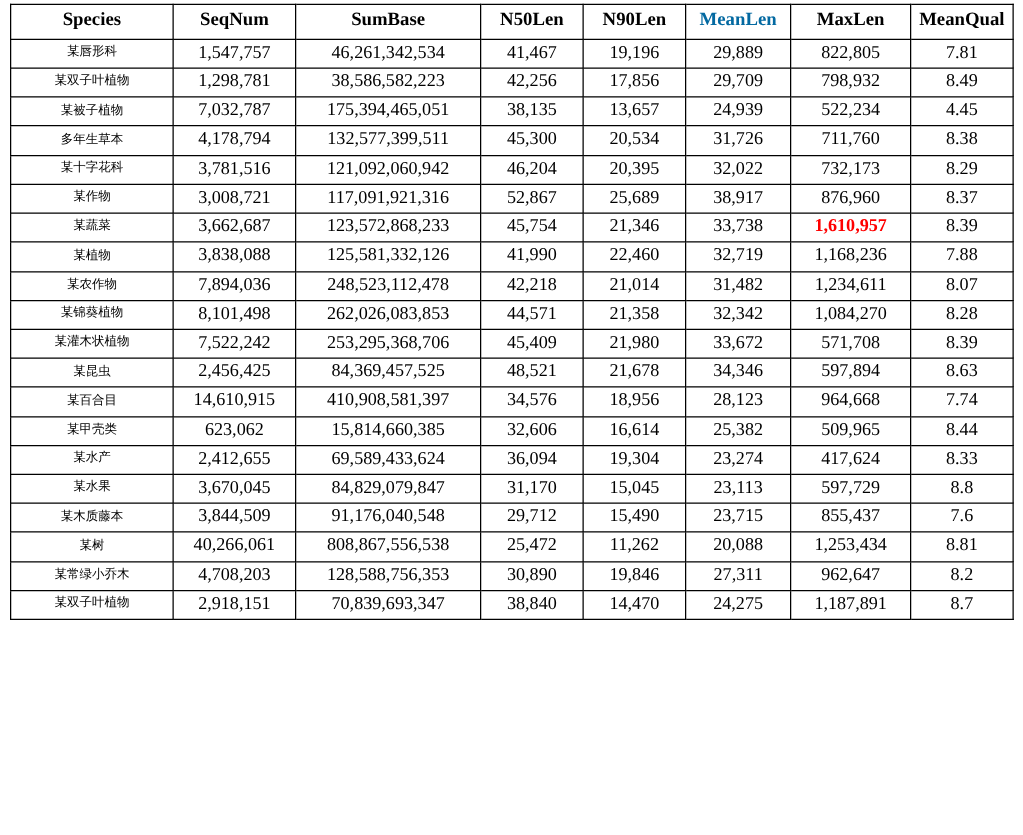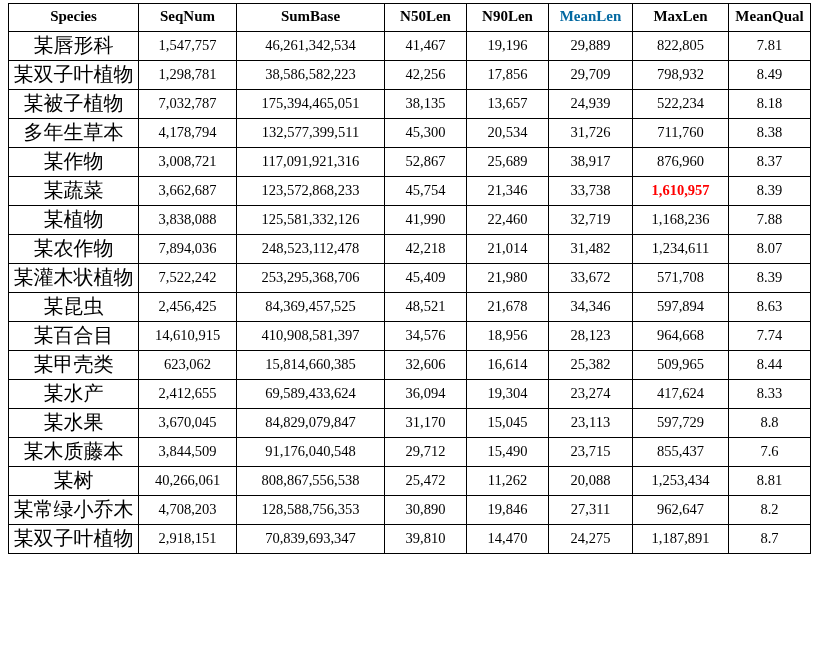--- a/index.html
+++ b/index.html
@@ -40,21 +40,21 @@
     font-weight: bold;
     font-size: 15px;
     padding-top: 5px;
     padding-bottom: 6px;
   }
   table.data-table thead th.accent {
     color: #0369a1;
   }
   table.data-table tbody td.species-cell {
     font-family: "DejaVu Sans", sans-serif;
-    font-size: 20px;
+    font-size: 10px;
     text-align: center;
   }
   table.data-table tbody td.highlight {
     color: #ff0000;
     font-weight: bold;
   }
   
   col.c0 { width: 130px; }
   col.c1 { width: 98px; }
   col.c2 { width: 148px; }
@@ -113,33 +113,43 @@
           <td>8.49</td>
         </tr>
         <tr>
           <td class="species-cell">某被子植物</td>
           <td>7,032,787</td>
           <td>175,394,465,051</td>
           <td>38,135</td>
           <td>13,657</td>
           <td>24,939</td>
           <td>522,234</td>
-          <td>8.18</td>
+          <td>4.45</td>
         </tr>
         <tr>
           <td class="species-cell">多年生草本</td>
           <td>4,178,794</td>
           <td>132,577,399,511</td>
           <td>45,300</td>
           <td>20,534</td>
           <td>31,726</td>
           <td>711,760</td>
           <td>8.38</td>
         </tr>
         <tr>
+          <td class="species-cell">某十字花科</td>
+          <td>3,781,516</td>
+          <td>121,092,060,942</td>
+          <td>46,204</td>
+          <td>20,395</td>
+          <td>32,022</td>
+          <td>732,173</td>
+          <td>8.29</td>
+        </tr>
+        <tr>
           <td class="species-cell">某作物</td>
           <td>3,008,721</td>
           <td>117,091,921,316</td>
           <td>52,867</td>
           <td>25,689</td>
           <td>38,917</td>
           <td>876,960</td>
           <td>8.37</td>
         </tr>
         <tr>
@@ -166,20 +176,30 @@
           <td class="species-cell">某农作物</td>
           <td>7,894,036</td>
           <td>248,523,112,478</td>
           <td>42,218</td>
           <td>21,014</td>
           <td>31,482</td>
           <td>1,234,611</td>
           <td>8.07</td>
         </tr>
         <tr>
+          <td class="species-cell">某锦葵植物</td>
+          <td>8,101,498</td>
+          <td>262,026,083,853</td>
+          <td>44,571</td>
+          <td>21,358</td>
+          <td>32,342</td>
+          <td>1,084,270</td>
+          <td>8.28</td>
+        </tr>
+        <tr>
           <td class="species-cell">某灌木状植物</td>
           <td>7,522,242</td>
           <td>253,295,368,706</td>
           <td>45,409</td>
           <td>21,980</td>
           <td>33,672</td>
           <td>571,708</td>
           <td>8.39</td>
         </tr>
         <tr>
@@ -259,21 +279,21 @@
           <td>30,890</td>
           <td>19,846</td>
           <td>27,311</td>
           <td>962,647</td>
           <td>8.2</td>
         </tr>
         <tr>
           <td class="species-cell">某双子叶植物</td>
           <td>2,918,151</td>
           <td>70,839,693,347</td>
-          <td>39,810</td>
+          <td>38,840</td>
           <td>14,470</td>
           <td>24,275</td>
           <td>1,187,891</td>
           <td>8.7</td>
         </tr>
       </tbody>
   </table>
 </div>
 
 </body></html>

